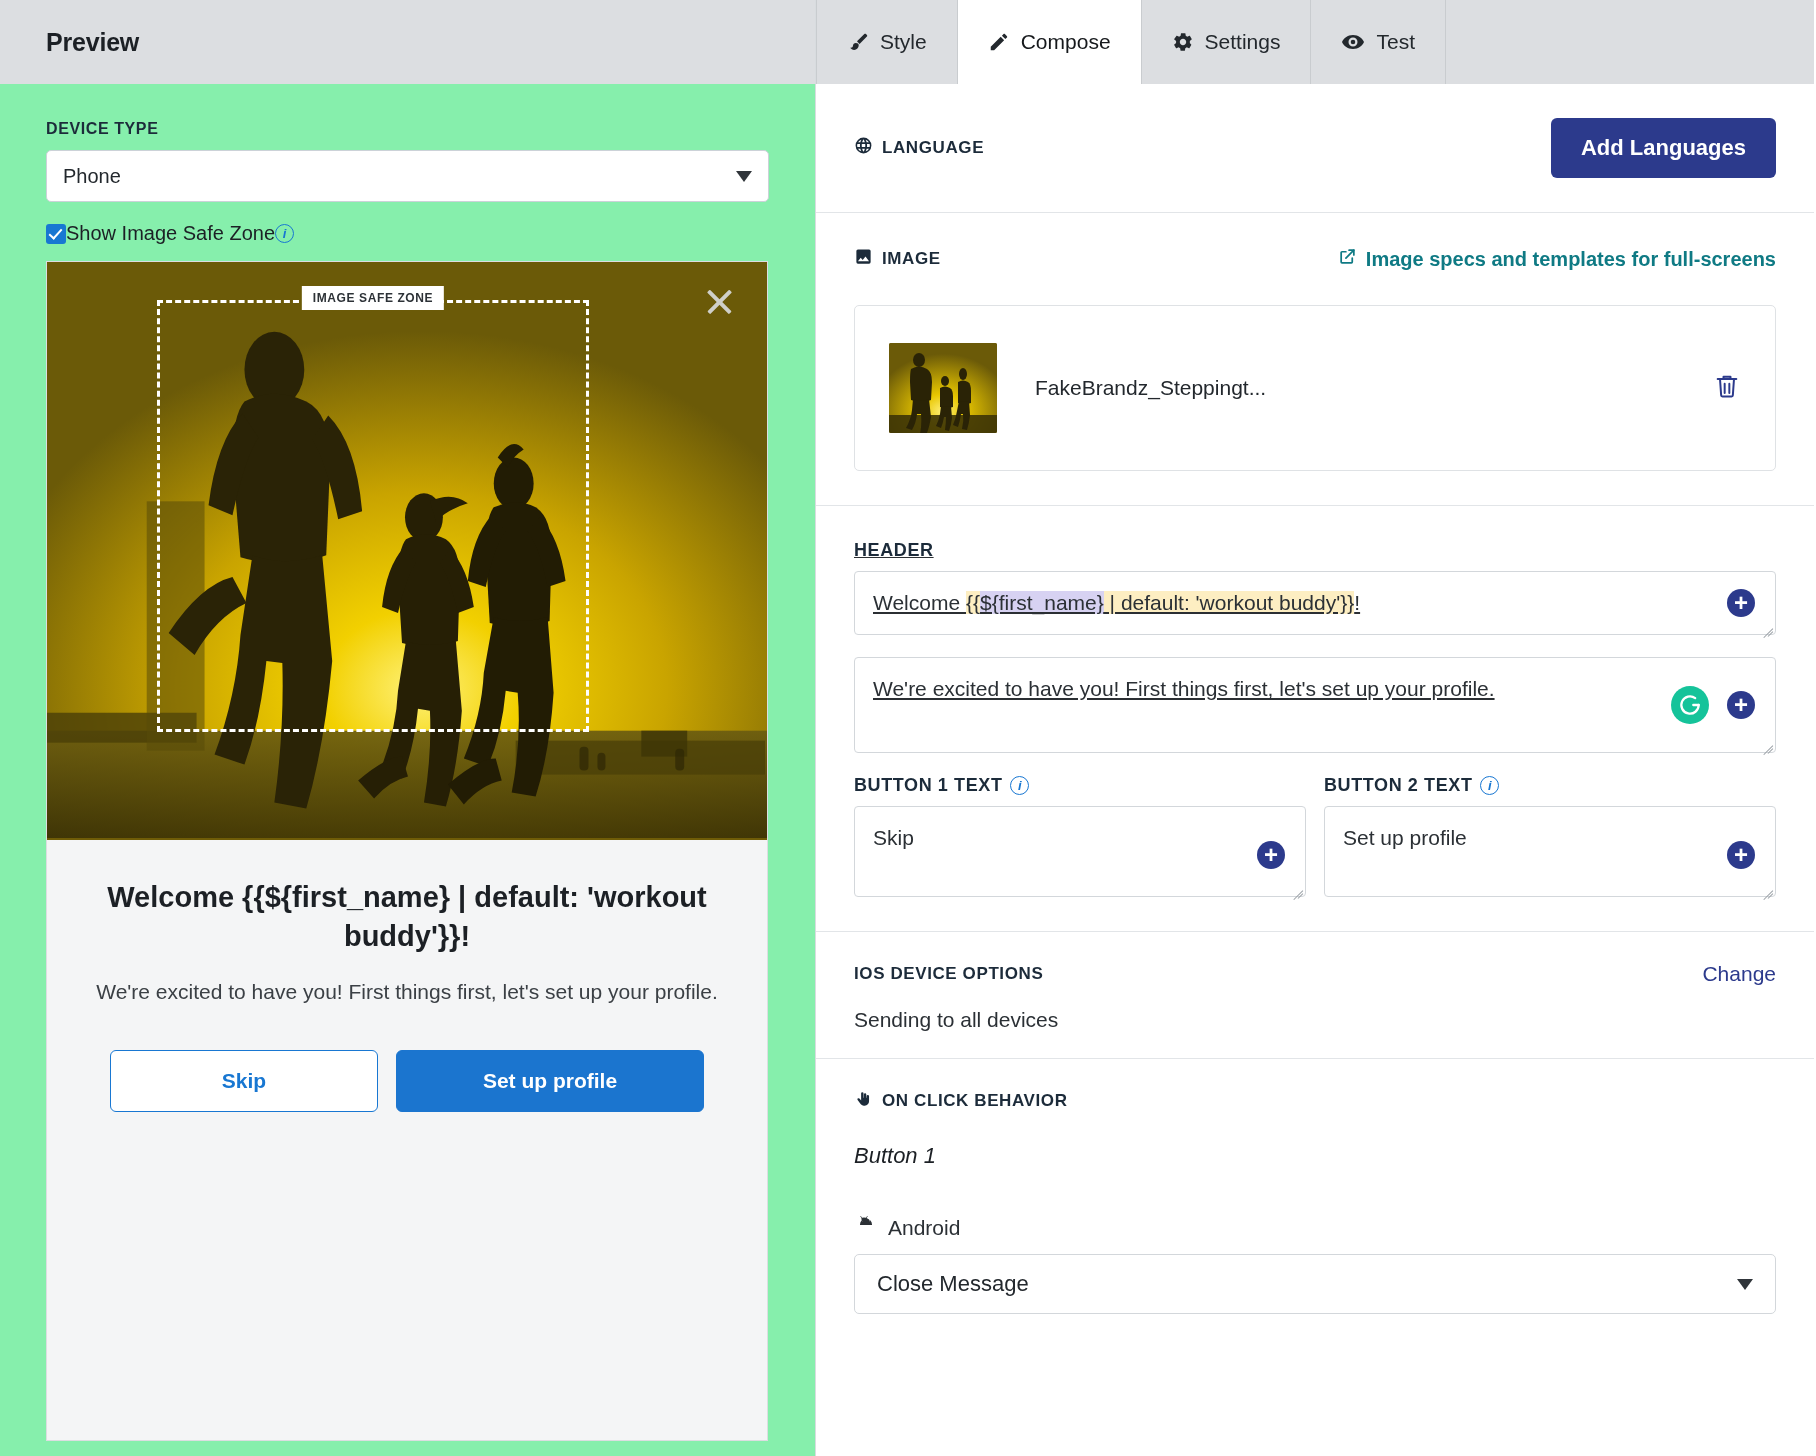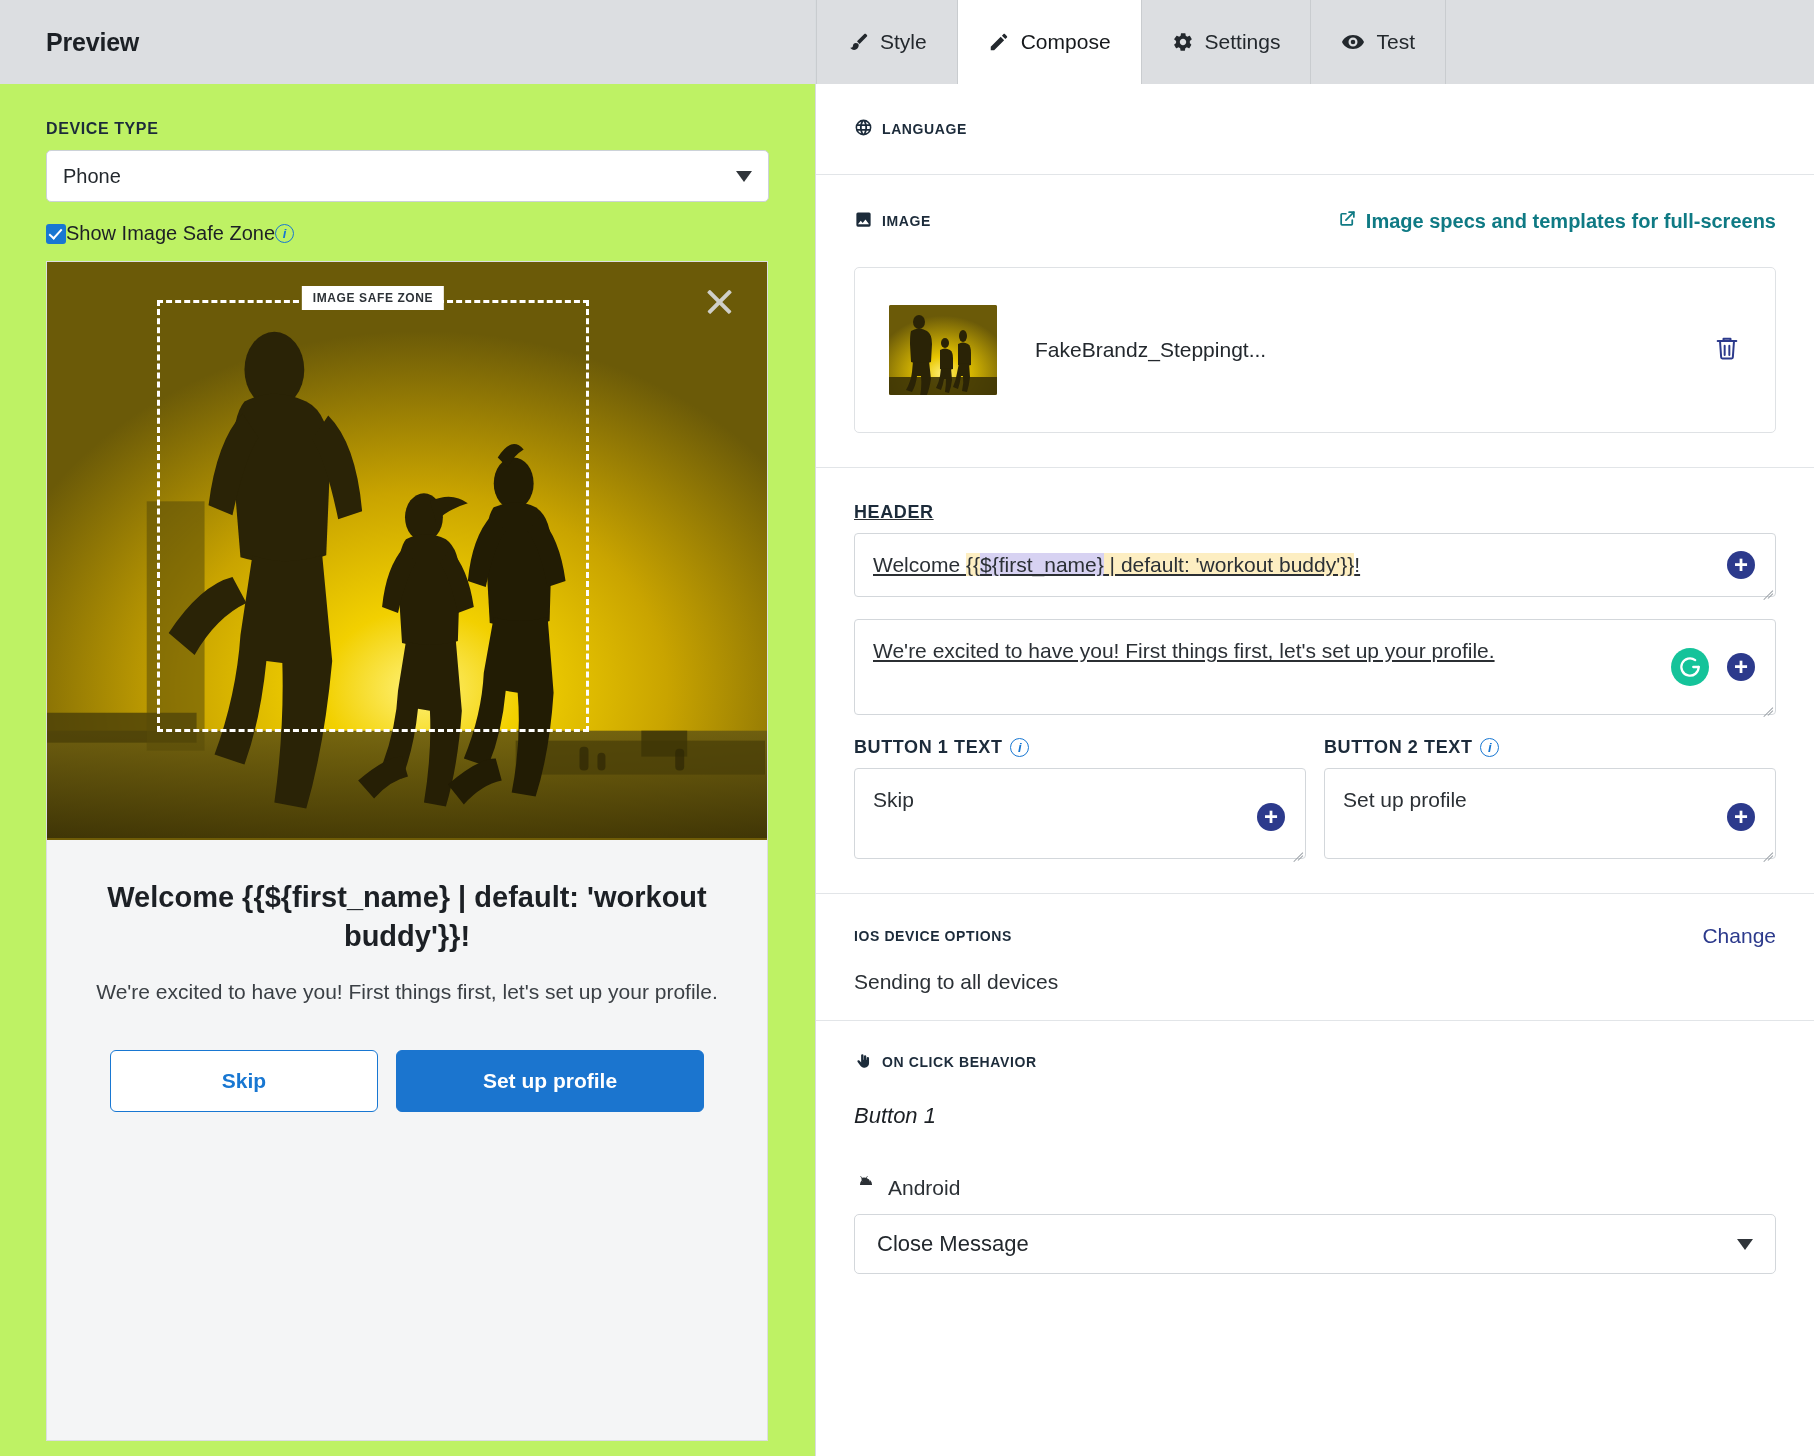--- a/index.html
+++ b/index.html
@@ -10,21 +10,21 @@
     font-family: "Liberation Sans", sans-serif;
     background: #ffffff;
     color: #2b2f33;
   }
   .app { display: flex; width: 1816px; height: 1456px; }
 
   
   .left {
     width: 816px;
     height: 1456px;
-    background: #bef264;
+    background: #86efac;
     border-right: 1px solid #d8dcdf;
     display: flex;
     flex-direction: column;
   }
   .preview-header {
     height: 84px;
     background: #dcdee1;
     display: flex;
     align-items: center;
     padding: 0 46px;
@@ -229,21 +229,21 @@
   .section {
     padding: 34px 38px 34px 38px;
     border-bottom: 1px solid #e2e5e8;
   }
   .sec-head-row {
     display: flex;
     align-items: center;
     justify-content: space-between;
   }
   .sec-title {
-    font-size: 14px;
+    font-size: 17px;
     font-weight: bold;
     letter-spacing: 0.6px;
     color: #1c2b3a;
     display: flex;
     align-items: center;
     gap: 9px;
   }
   .btn-add-lang {
     background: #2c3a8c;
     color: #fff;
@@ -555,20 +555,21 @@
       <div class="section">
         <div class="sec-head-row">
           <div class="sec-title">
             <span>
               <svg width="19" height="19" viewBox="0 0 24 24" fill="#1c2b3a">
                   <path d="M12 2a10 10 0 1 0 0 20 10 10 0 0 0 0-20zm6.9 6h-2.9a15.6 15.6 0 0 0-1.3-3.4A8 8 0 0 1 18.9 8zM12 4c.7 1 1.3 2.4 1.7 4h-3.4C10.7 6.4 11.3 5 12 4zM4.3 14A8 8 0 0 1 4 12c0-.7.1-1.4.3-2h3.3a16.8 16.8 0 0 0 0 4H4.3zm.8 2h2.9c.3 1.2.8 2.4 1.3 3.4A8 8 0 0 1 5.1 16zm2.9-8H5.1a8 8 0 0 1 4.2-3.4A15.6 15.6 0 0 0 8 8zM12 20c-.7-1-1.3-2.4-1.7-4h3.4c-.4 1.6-1 3-1.7 4zm2.1-6H9.9a14.7 14.7 0 0 1 0-4h4.2a14.7 14.7 0 0 1 0 4zm.6 5.4c.5-1 1-2.2 1.3-3.4h2.9a8 8 0 0 1-4.2 3.4zm1.7-5.4a16.8 16.8 0 0 0 0-4h3.3c.2.6.3 1.3.3 2s-.1 1.4-.3 2h-3.3z"></path>
                 </svg>
             </span>
             <span>LANGUAGE</span>
           </div>
+          <button class="btn-add-lang">Add Languages</button>
         </div>
       </div>
 
       <div class="section">
         <div class="sec-head-row">
           <div class="sec-title">
             <span>
               <svg width="19" height="19" viewBox="0 0 24 24" fill="#1c2b3a">
                   <path d="M21 19V5a2 2 0 0 0-2-2H5a2 2 0 0 0-2 2v14a2 2 0 0 0 2 2h14a2 2 0 0 0 2-2zM8.5 13.5l2.5 3 3.5-4.5 4.5 6H5l3.5-4.5z"></path>
                 </svg>

